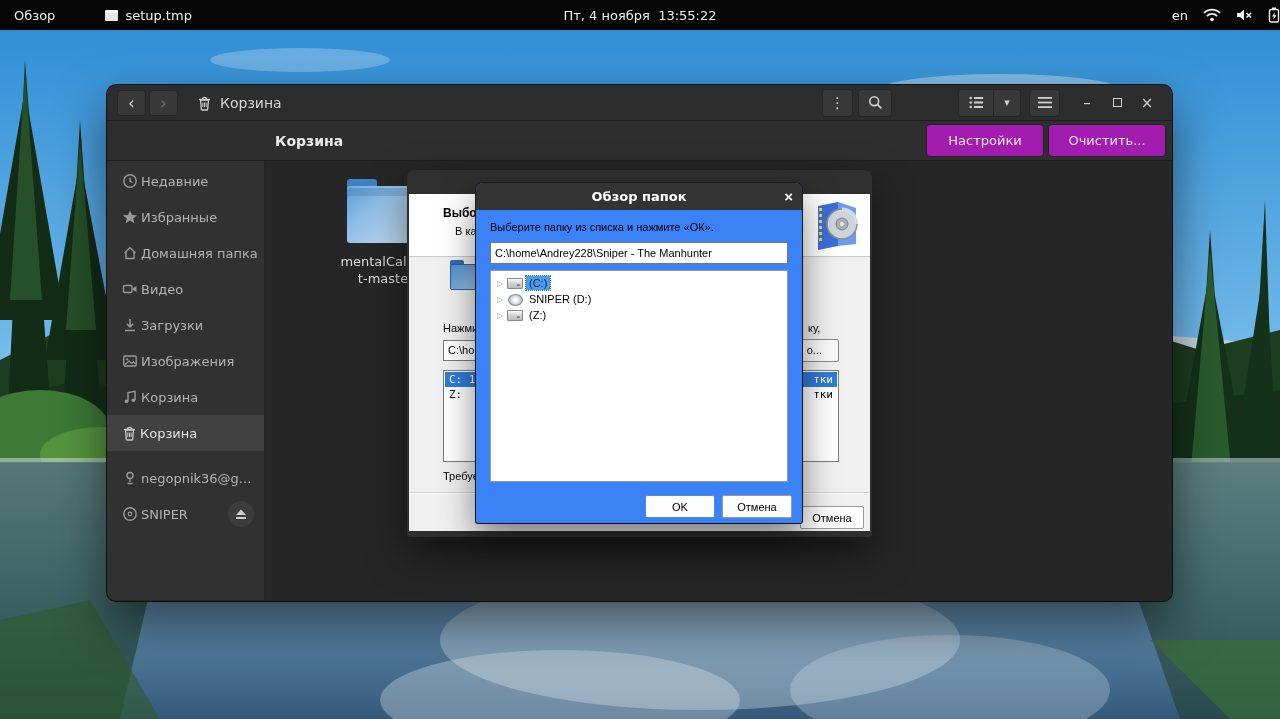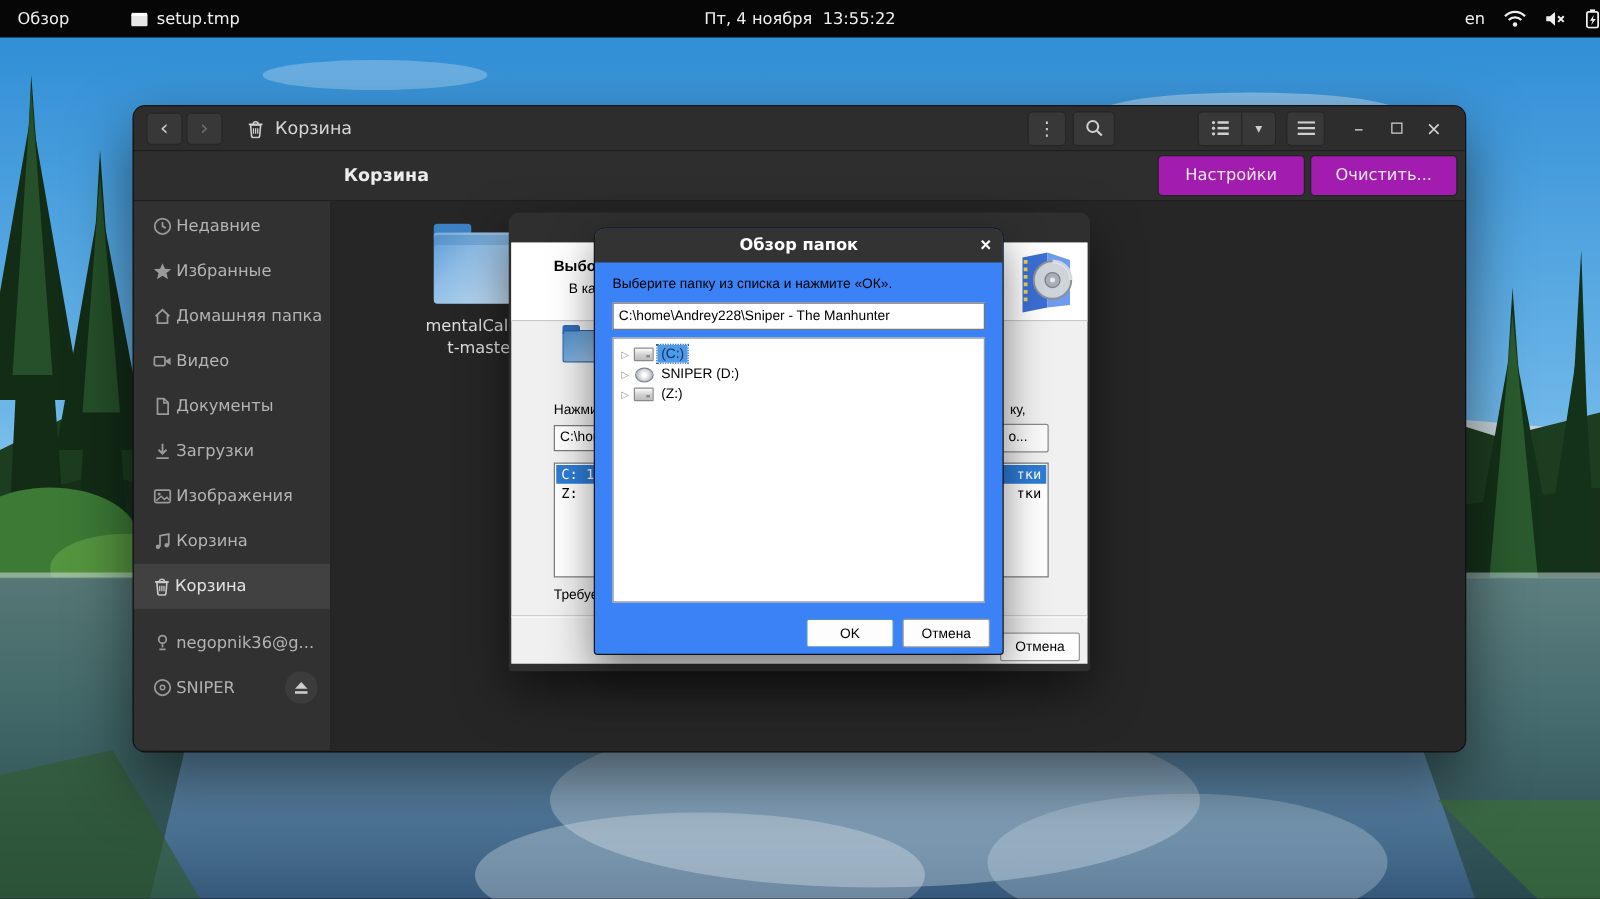--- a/index.html
+++ b/index.html
@@ -298,27 +298,20 @@
         </div>
         <div class="side-row">
           <svg width="16" height="16" viewBox="0 0 16 16">
             <rect x="1.5" y="4.5" width="8.5" height="7" rx="1.2" fill="none" stroke="#9a9a9a" stroke-width="1.4"></rect>
             <path d="M10.5 7.5 L14.5 5 V11 L10.5 8.5" fill="#9a9a9a"></path>
           </svg>
           <span>Видео</span>
         </div>
         <div class="side-row">
           <svg width="16" height="16" viewBox="0 0 16 16">
-            <path d="M4 1.8 h5.2 L12.5 5 V14.2 H4 Z" fill="none" stroke="#9a9a9a" stroke-width="1.4"></path>
-            <path d="M9 2 V5.3 H12.3" fill="none" stroke="#9a9a9a" stroke-width="1.2"></path>
-          </svg>
-          <span>Документы</span>
-        </div>
-        <div class="side-row">
-          <svg width="16" height="16" viewBox="0 0 16 16">
             <path d="M8 2 V9.5 M4.8 6.8 L8 10 L11.2 6.8" fill="none" stroke="#9a9a9a" stroke-width="1.5"></path>
             <path d="M3 13.5 H13" stroke="#9a9a9a" stroke-width="1.5"></path>
           </svg>
           <span>Загрузки</span>
         </div>
         <div class="side-row">
           <svg width="16" height="16" viewBox="0 0 16 16">
             <rect x="1.8" y="3" width="12.4" height="10" rx="1.2" fill="none" stroke="#9a9a9a" stroke-width="1.4"></rect>
             <circle cx="5.3" cy="6.3" r="1.1" fill="#9a9a9a"></circle>
             <path d="M3 11.5 L7 8 L9.5 10.5 L11.5 8.8 L13.5 11" fill="none" stroke="#9a9a9a" stroke-width="1.2"></path>

